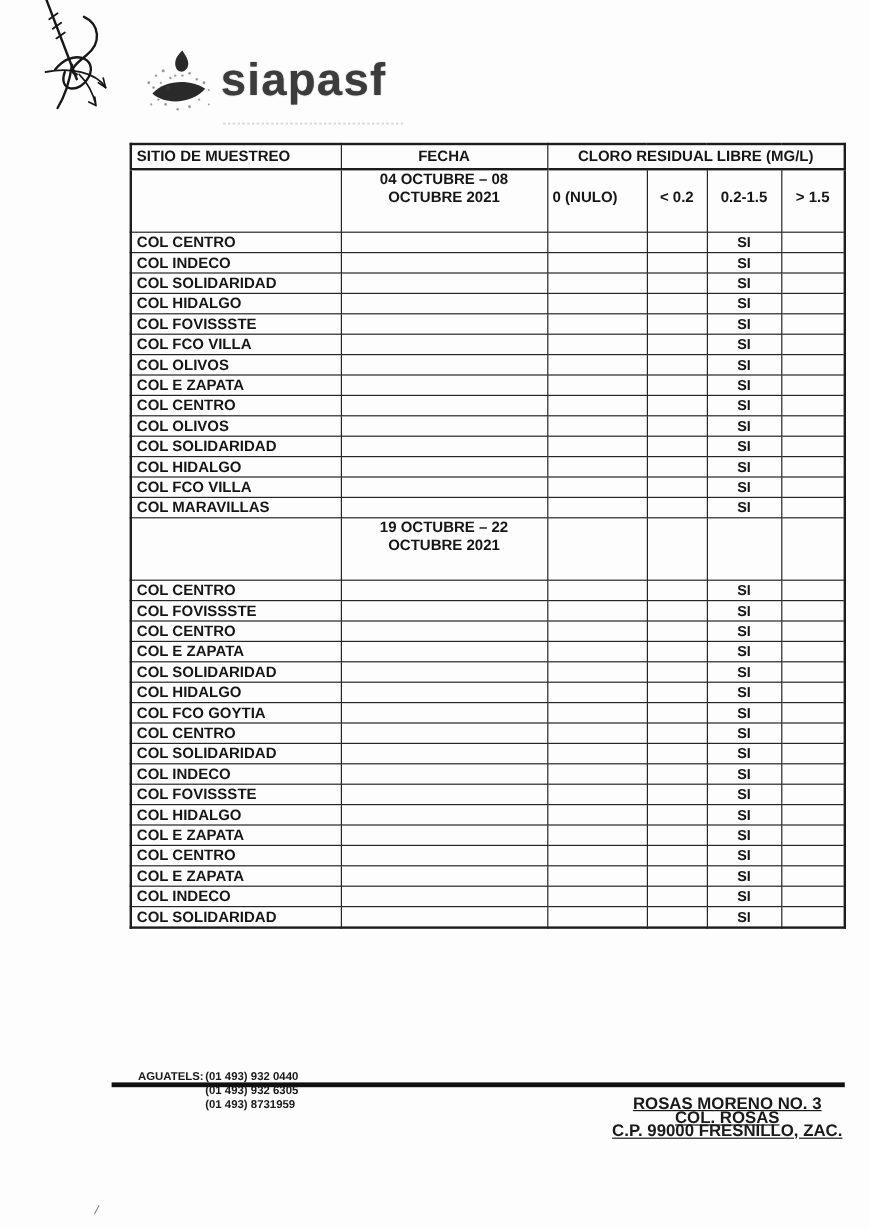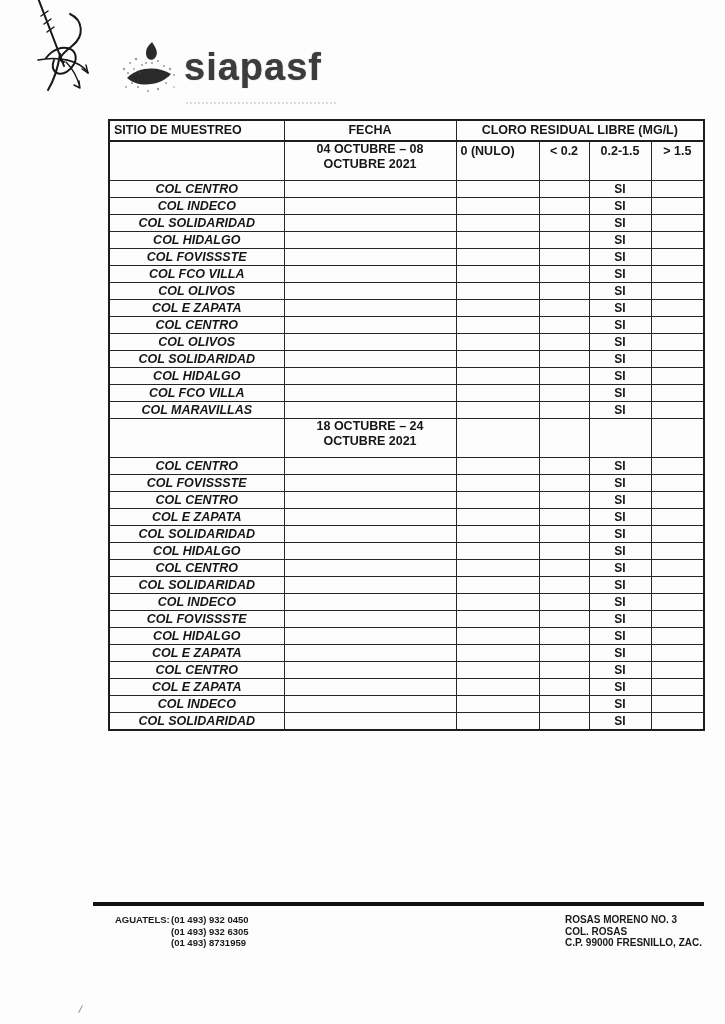--- a/index.html
+++ b/index.html
@@ -25,33 +25,33 @@
     font-weight:bold;color:#161616;}
   td,th{border:1px solid #262626;padding:0 4px;font-size:12.5px;
     overflow:hidden;white-space:nowrap;}
   table{border:2px solid #1d1d1d;}
   tr.hdr-row th{height:19px;line-height:19px;border-bottom:2px solid #1d1d1d;}
   th.h-site{text-align:left;}
   th.h-fecha{text-align:center;}
   th.h-cloro{}
   tr.date-row td{height:37px;vertical-align:top;}
   td.date-cell{text-align:center;font-size:12.5px;line-height:15px;padding-top:0;}
-  td.subhdr{text-align:center;line-height:17px;padding-top:1px;margin-top:40px;}
+  td.subhdr{text-align:center;line-height:17px;padding-top:14px;margin-top:40px;}
   td.subhdr.first{text-align:left;}
   tr.site-row td{height:16px;line-height:16px;}
-  td.site-cell{text-align:center;font-style:italic;}
+  td.site-cell{text-align:left;}
   td.val-cell{text-align:center;font-size:12px;}
   
   .footer-rule{position:absolute;left:93px;top:902px;width:611px;height:4px;background:#101010;}
-  .footer-left{position:absolute;left:115px;top:914px;font-size:9.5px;font-weight:bold;
+  .footer-left{position:absolute;left:115px;top:892px;font-size:9.5px;font-weight:bold;
     color:#1a1a1a;line-height:11.5px;}
   .phone-row{display:flex;}
   .phone-label{width:56px;flex:0 0 auto;}
-  .footer-right{position:absolute;right:23px;top:914px;font-size:10px;font-weight:bold;
-    color:#1a1a1a;line-height:11.5px;text-align:left;}
+  .footer-right{position:absolute;right:23px;top:914px;font-size:14px;font-weight:bold;
+    color:#1a1a1a;line-height:11.5px;text-align:center;text-decoration:underline;}
   .stray-mark{position:absolute;left:79px;top:1003px;font-size:11px;color:#555;
     transform:rotate(12deg);opacity:.75;}
 </style>
 </head>
 <body>
 
 <svg class="signature" viewBox="0 0 110 118">
   <g fill="none" stroke="#181818" stroke-width="2" stroke-linecap="round">
     <path d="M30,2 L56,70"></path>
     <path d="M33,20 l7,-5 M36,28 l7,-5 M39,36 l7,-5" stroke-width="1.5"></path>
@@ -234,21 +234,21 @@
           <td class="site-cell">COL MARAVILLAS</td>
           <td></td>
           <td class="val-cell"></td>
           <td class="val-cell"></td>
           <td class="val-cell">SI</td>
           <td class="val-cell"></td>
         </tr>
         <tr class="date-row">
           <td></td>
           <td class="date-cell">
-            <div>18 OCTUBRE – 24</div>
+            <div>19 OCTUBRE – 22</div>
             <div>OCTUBRE 2021</div>
           </td>
           <td class="subhdr first"></td>
           <td class="subhdr"></td>
           <td class="subhdr"></td>
           <td class="subhdr"></td>
         </tr>
         <tr class="site-row">
           <td class="site-cell">COL CENTRO</td>
           <td></td>
@@ -284,20 +284,28 @@
         <tr class="site-row">
           <td class="site-cell">COL SOLIDARIDAD</td>
           <td></td>
           <td class="val-cell"></td>
           <td class="val-cell"></td>
           <td class="val-cell">SI</td>
           <td class="val-cell"></td>
         </tr>
         <tr class="site-row">
           <td class="site-cell">COL HIDALGO</td>
+          <td></td>
+          <td class="val-cell"></td>
+          <td class="val-cell"></td>
+          <td class="val-cell">SI</td>
+          <td class="val-cell"></td>
+        </tr>
+        <tr class="site-row">
+          <td class="site-cell">COL FCO GOYTIA</td>
           <td></td>
           <td class="val-cell"></td>
           <td class="val-cell"></td>
           <td class="val-cell">SI</td>
           <td class="val-cell"></td>
         </tr>
         <tr class="site-row">
           <td class="site-cell">COL CENTRO</td>
           <td></td>
           <td class="val-cell"></td>
@@ -378,21 +386,21 @@
           <td class="val-cell"></td>
         </tr>
       </tbody>
   </table>
 </div>
 
 <div class="footer-rule"></div>
 <div class="footer-left">
     <div class="phone-row">
       <span class="phone-label">AGUATELS:</span>
-      <span>(01 493) 932 0450</span>
+      <span>(01 493) 932 0440</span>
     </div>
     <div class="phone-row">
       <span class="phone-label"></span>
       <span>(01 493) 932 6305</span>
     </div>
     <div class="phone-row">
       <span class="phone-label"></span>
       <span>(01 493) 8731959</span>
     </div>
   </div>

